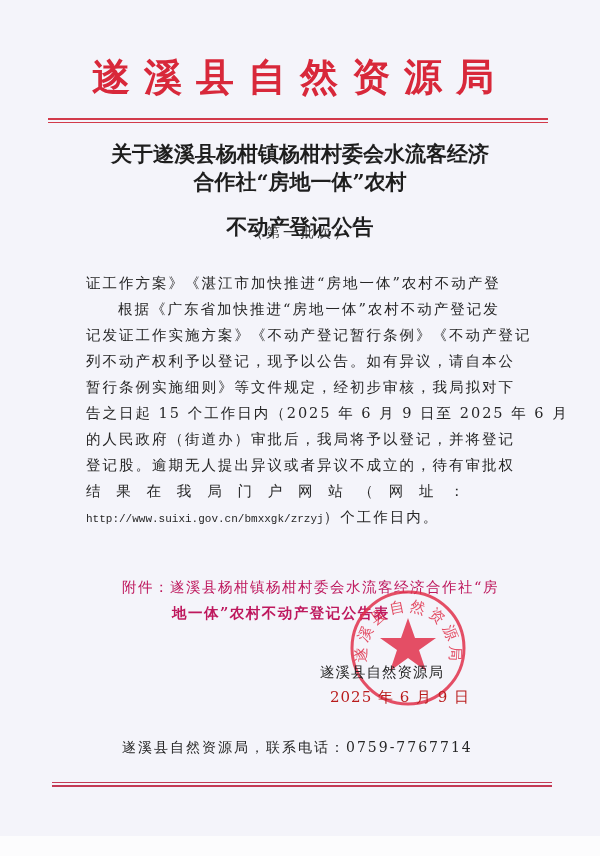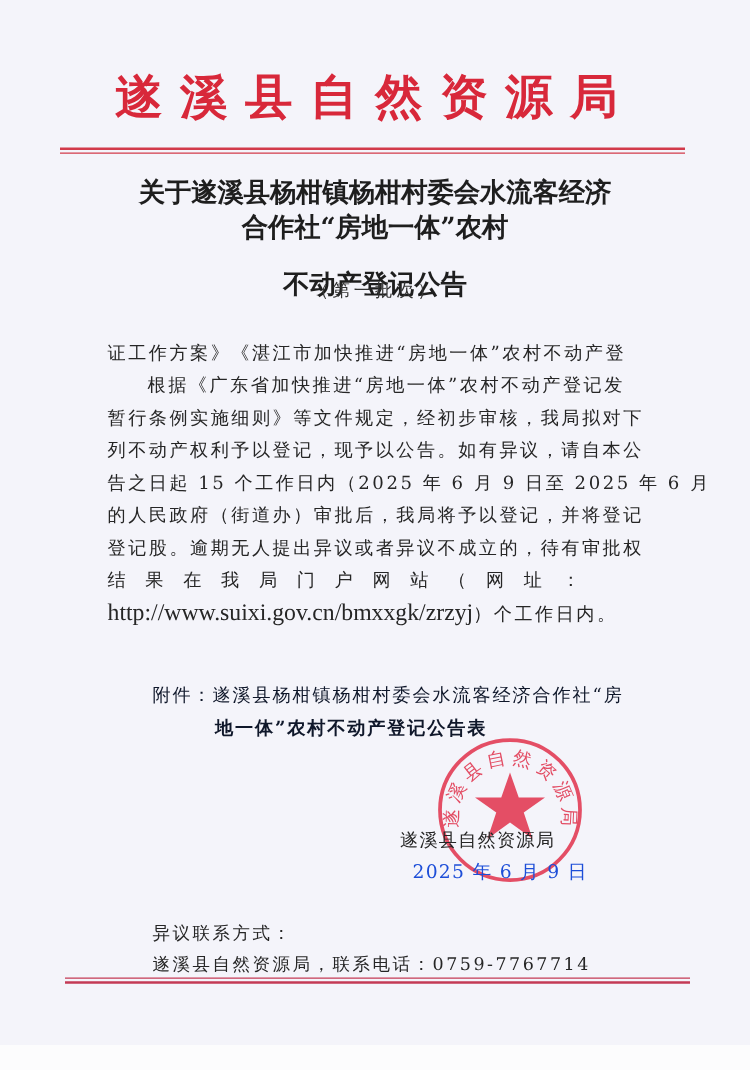--- a/index.html
+++ b/index.html
@@ -39,33 +39,33 @@
       font-size: 14px; color: #333; letter-spacing: 3px;
     }
     .body-text {
       position: absolute; left: 86px; top: 270px; width: 380px;
       font-size: 14.5px; line-height: 26px; color: #262626;
       letter-spacing: 2px; text-align: justify;
     }
     .line { white-space: nowrap; }
     .indent { padding-left: 32px; }
     .spread { display: flex; justify-content: space-between; }
-    .url { letter-spacing: 0; font-family: Liberation Serif, serif; font-size: 19px; }
+    .url { letter-spacing: 0; font-family: Liberation Mono, monospace; font-size: 11px; }
     .attach {
-      position: absolute; left: 122px; top: 544px; width: 350px;
-      font-size: 14.5px; line-height: 26px; letter-spacing: 1.5px; color: #0f172a;
+      position: absolute; left: 122px; top: 574px; width: 350px;
+      font-size: 14.5px; line-height: 26px; letter-spacing: 1.5px; color: #be185d;
     }
     .attach .l2 { padding-left: 50px; font-weight: bold; }
     .sign-org {
       position: absolute; left: 320px; top: 663px; font-size: 14.5px; letter-spacing: 1px;
       color: #262626;
     }
     .sign-date {
       position: absolute; left: 330px; top: 688px; font-size: 15px; letter-spacing: 1px;
-      color: #1d4ed8;
+      color: #b91c1c;
     }
     .contact {
       position: absolute; left: 122px; top: 735px; font-size: 14px; line-height: 25px;
       letter-spacing: 2px; color: #262626;
     }
     .stamp {
       position: absolute; left: 348px; top: 588px; width: 120px; height: 120px;
       pointer-events: none;
     }
   </style>
@@ -78,22 +78,23 @@
 <div class="rule-top"></div>
 
 <div class="title" style="top:140px">关于遂溪县杨柑镇杨柑村委会水流客经济</div>
 <div class="title" style="top:168px">合作社“房地一体”农村</div>
 <div class="title" style="top:213px">不动产登记公告</div>
 <div class="subtitle">（第一批次）</div>
 
 <div class="body-text">
   <div class="line">证工作方案》《湛江市加快推进“房地一体”农村不动产登</div>
   <div class="line indent">根据《广东省加快推进“房地一体”农村不动产登记发</div>
+  <div class="line">记发证工作实施方案》《不动产登记暂行条例》《不动产登记</div>
+  <div class="line">列不动产权利予以登记，现予以公告。如有异议，请自本公</div>
   <div class="line">暂行条例实施细则》等文件规定，经初步审核，我局拟对下</div>
-  <div class="line">列不动产权利予以登记，现予以公告。如有异议，请自本公</div>
   <div class="line">告之日起 15 个工作日内（2025 年 6 月 9 日至 2025 年 6 月</div>
   <div class="line">的人民政府（街道办）审批后，我局将予以登记，并将登记</div>
   <div class="line">登记股。逾期无人提出异议或者异议不成立的，待有审批权</div>
   <div class="line spread">
     <span>结</span>
     <span>果</span>
     <span>在</span>
     <span>我</span>
     <span>局</span>
     <span>门</span>
@@ -123,17 +124,16 @@
   </defs>
   <text font-size="15" fill="#e0304a" opacity="0.85" letter-spacing="4" font-family="DejaVu Serif, serif">
     <textPath href="#arc" startOffset="4">遂溪县自然资源局</textPath>
   </text>
 </svg>
 
 <div class="sign-org">遂溪县自然资源局</div>
 <div class="sign-date">2025 年 6 月 9 日</div>
 
 <div class="contact">
-  <div>异议联系方式：</div>
   <div>遂溪县自然资源局，联系电话：0759-7767714</div>
 </div>
 
 <div class="rule-bottom"></div>
 
 </body></html>

